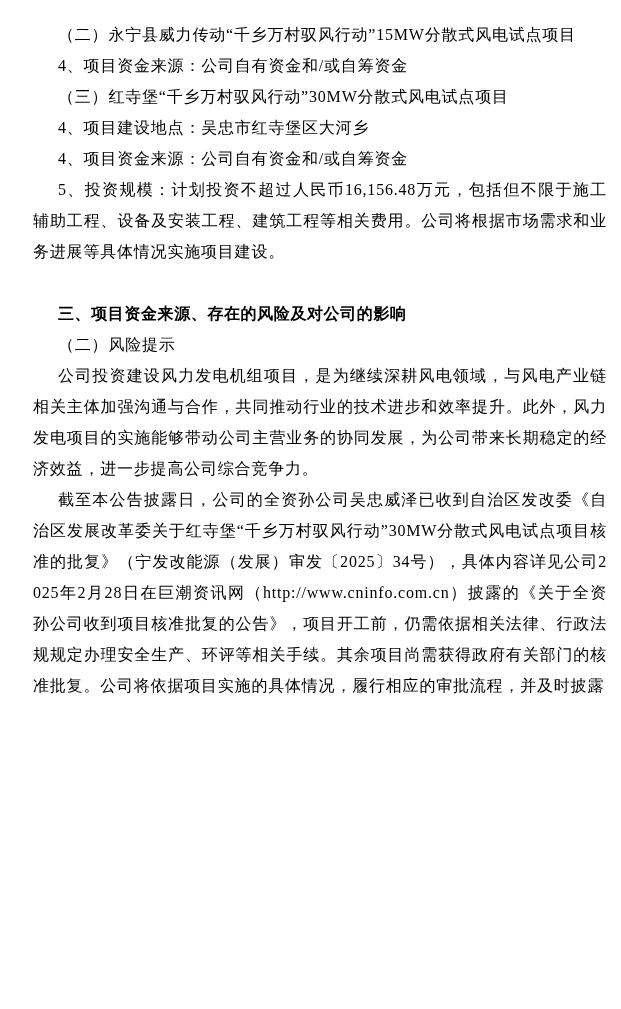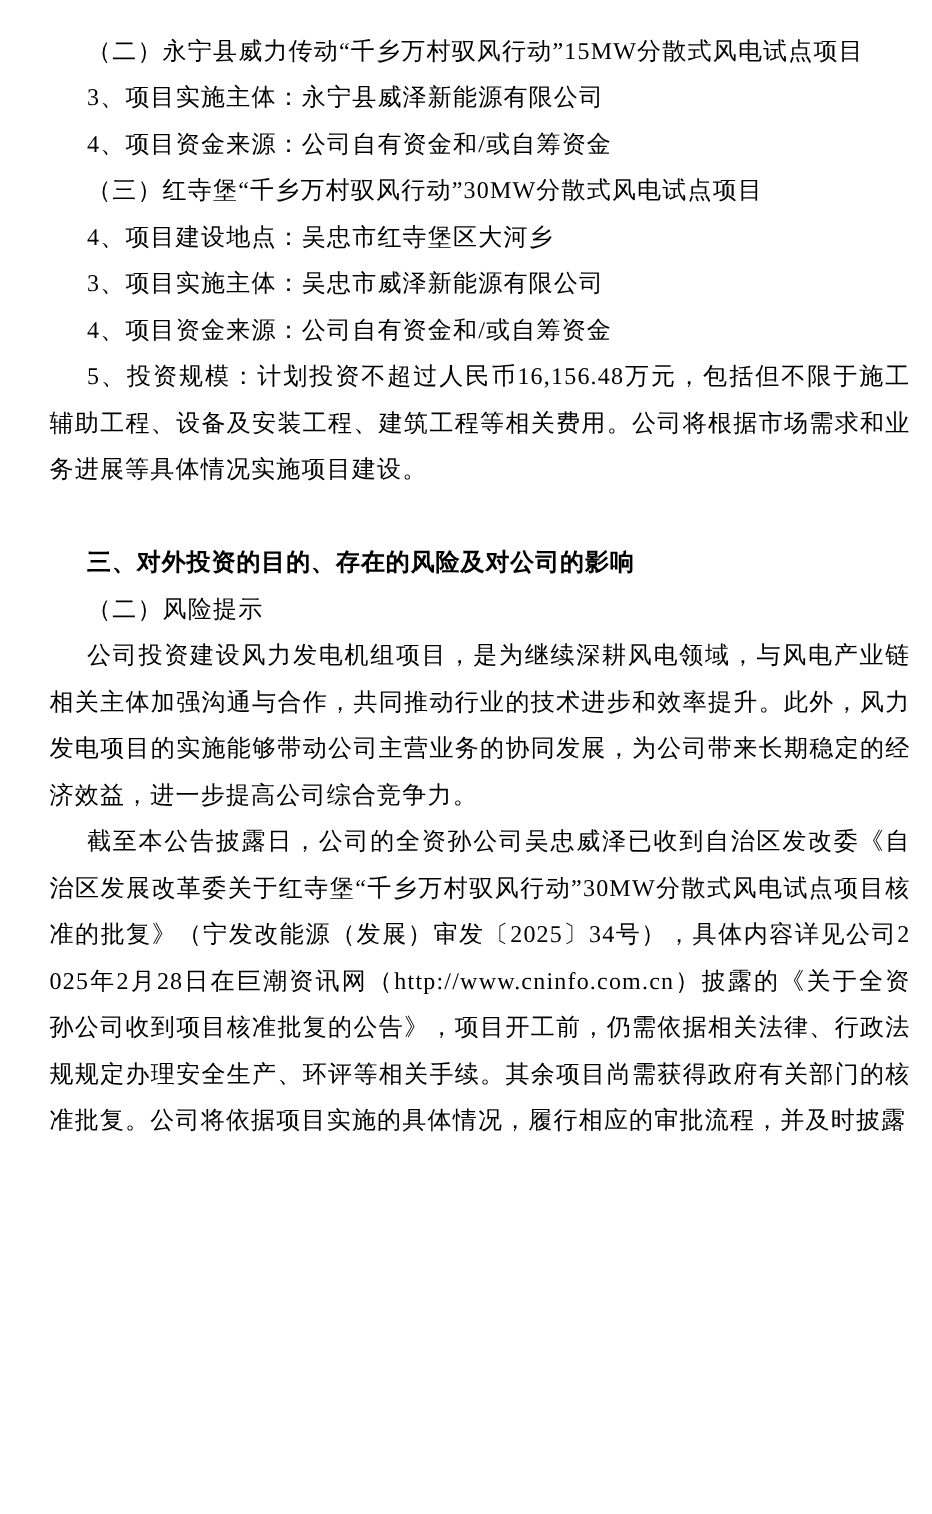--- a/index.html
+++ b/index.html
@@ -34,25 +34,23 @@
   }
   .blank-line {
     height: 31px;
   }
 </style>
 </head>
 <body>
 
 <div class="page">
   <p class="para">（二）永宁县威力传动“千乡万村驭风行动”15MW分散式风电试点项目</p>
-  <p class="para">3、项目实施主体：永宁县威泽新能源有限公司</p>
   <p class="para">4、项目资金来源：公司自有资金和/或自筹资金</p>
   <p class="para">（三）红寺堡“千乡万村驭风行动”30MW分散式风电试点项目</p>
   <p class="para">4、项目建设地点：吴忠市红寺堡区大河乡</p>
-  <p class="para">3、项目实施主体：吴忠市威泽新能源有限公司</p>
   <p class="para">4、项目资金来源：公司自有资金和/或自筹资金</p>
   <p class="para">5、投资规模：计划投资不超过人民币16,156.48万元，包括但不限于施工辅助工程、设备及安装工程、建筑工程等相关费用。公司将根据市场需求和业务进展等具体情况实施项目建设。</p>
   <div class="blank-line"></div>
-  <p class="para bold-heading">三、对外投资的目的、存在的风险及对公司的影响</p>
+  <p class="para bold-heading">三、项目资金来源、存在的风险及对公司的影响</p>
   <p class="para">（二）风险提示</p>
   <p class="para">公司投资建设风力发电机组项目，是为继续深耕风电领域，与风电产业链相关主体加强沟通与合作，共同推动行业的技术进步和效率提升。此外，风力发电项目的实施能够带动公司主营业务的协同发展，为公司带来长期稳定的经济效益，进一步提高公司综合竞争力。</p>
   <p class="para">截至本公告披露日，公司的全资孙公司吴忠威泽已收到自治区发改委《自治区发展改革委关于红寺堡“千乡万村驭风行动”30MW分散式风电试点项目核准的批复》（宁发改能源（发展）审发〔2025〕34号），具体内容详见公司2025年2月28日在巨潮资讯网（http://www.cninfo.com.cn）披露的《关于全资孙公司收到项目核准批复的公告》，项目开工前，仍需依据相关法律、行政法规规定办理安全生产、环评等相关手续。其余项目尚需获得政府有关部门的核准批复。公司将依据项目实施的具体情况，履行相应的审批流程，并及时披露</p>
 </div>
 
 </body></html>

